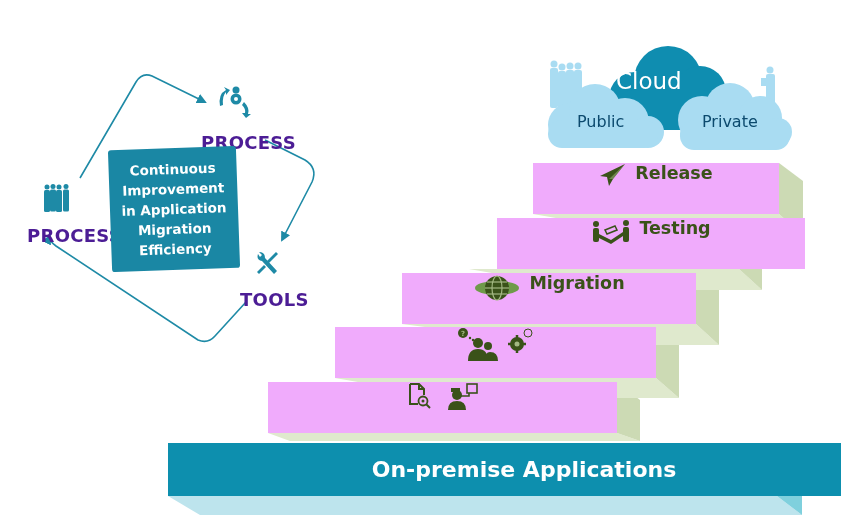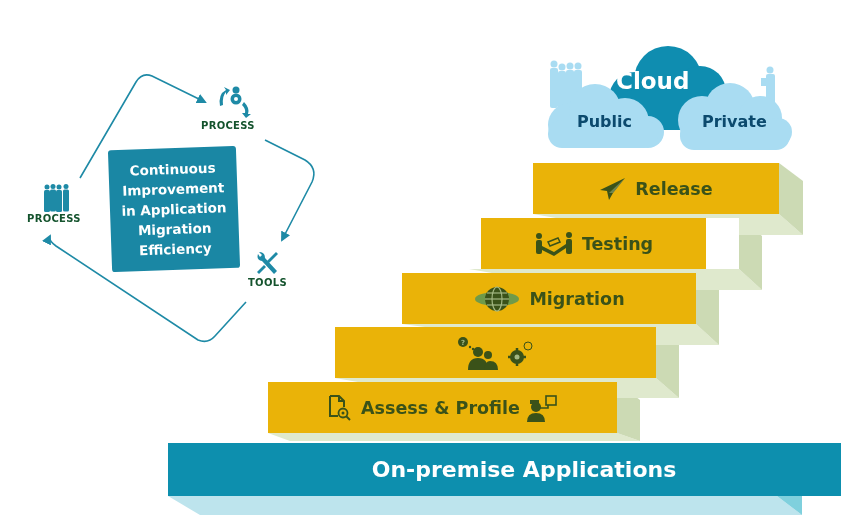--- a/index.html
+++ b/index.html
@@ -1,26 +1,26 @@
 <!DOCTYPE html>
 <html><head>
 <meta charset="utf-8">
 <style>
   html, body { margin:0; padding:0; background:#ffffff; }
   body { width:841px; height:530px; position:relative; overflow:hidden; font-family:"DejaVu Sans", sans-serif; }
   .abs { position:absolute; }
   svg.layer { position:absolute; left:0; top:0; }
-  .cycle-label { position:absolute; color:#14532d; font-weight:bold; font-size:10px; letter-spacing:0.3px; }
+  .cycle-label { position:absolute; color:#4c1d95; font-weight:bold; font-size:18px; letter-spacing:0.3px;margin-top:12px; }
   .center-box { position:absolute; left:110px; top:148px; width:128px; height:122px; background:#1a87a4; transform:rotate(-2deg); border-radius:3px; display:flex; align-items:center; justify-content:center; text-align:center; }
   .center-text { color:#ffffff; font-weight:bold; font-size:13.5px; line-height:20px; width:120px; }
-  .step-face { position:absolute; background:#eab308; display:flex; align-items:center; justify-content:center; color:#3a5219; font-weight:bold; font-size:17.5px; }
+  .step-face { position:absolute; background:#f0abfc; display:flex; justify-content:center; color:#3a5219; font-weight:bold; font-size:17.5px; }
   .step-face .ico { display:inline-block; margin-right:8px; }
   .step-face .ico-r { display:inline-block; margin-left:6px; }
   .base-face { position:absolute; left:168px; top:443px; width:712px; height:53px; background:#0d8fae; display:flex; align-items:center; justify-content:center; color:#ffffff; font-weight:bold; font-size:22px; }
-  .cloud-text { position:absolute; font-weight:bold; }
+  .cloud-text { position:absolute; font-weight:normal; }
 </style>
 </head>
 <body>
 
 <svg class="layer" width="841" height="530">
   <defs>
     <marker id="ah" markerWidth="10" markerHeight="10" refX="8" refY="5" orient="auto" markerUnits="userSpaceOnUse">
       <path d="M0,0 L10,5 L0,10 z" fill="#1e8aa6"></path>
     </marker>
   </defs>
@@ -39,21 +39,21 @@
   <path d="M6,22 Q4,10 12,6 L10,3 L16,6 L12,11 L12,8 Q8,12 9,21 z" fill="#1e8aa6"></path>
   <path d="M30,18 Q36,24 34,30 L37,30 L32,34 L28,29 L31,29 Q32,25 28,21 z" fill="#1e8aa6"></path>
 </svg>
 <div class="cycle-label" style="left:201px;top:120px">PROCESS</div>
 
 <svg class="abs" style="left:254px;top:250px" width="26" height="26" viewBox="0 0 26 26">
   <path d="M4,4 Q2,10 8,11 L20,24 L23,21 L11,8 Q11,2 5,2 L8,5 L6,7 z" fill="#1e8aa6"></path>
   <path d="M22,2 L24,4 L14,14 L12,12 z" fill="#1e8aa6"></path>
   <path d="M10,15 L3,22 L5,24 L12,17 z" fill="#1e8aa6"></path>
 </svg>
-<div class="cycle-label" style="left:248px;top:277px">TOOLS</div>
+<div class="cycle-label" style="left:240px;top:277px">TOOLS</div>
 
 <svg class="abs" style="left:43px;top:183px" width="28" height="30" viewBox="0 0 28 30">
   <g fill="#1e8aa6">
     <circle cx="4" cy="4" r="2.5"></circle>
       <rect x="1" y="7" width="6" height="22" rx="1.5"></rect>
     <circle cx="10" cy="3.5" r="2.5"></circle>
       <rect x="7" y="6.5" width="6" height="22" rx="1.5"></rect>
     <circle cx="16" cy="4" r="2.5"></circle>
       <rect x="13" y="7" width="6" height="22" rx="1.5"></rect>
     <circle cx="23" cy="3.5" r="2.5"></circle>
@@ -140,21 +140,21 @@
 </svg>
 
 <div class="step-face" style="left:533px;top:163px;width:246px;height:51px">
   <svg class="ico" width="28" height="24" viewBox="0 0 28 24">
     <path d="M26,1 L1,13 L8,14 L10,23 L14,16 Z" fill="#3a5219"></path>
     <path d="M26,1 L10,16 L14,16 Z" fill="#a3b883" opacity="0.5"></path>
   </svg>
   <span>Release</span>
 </div>
 
-<div class="step-face" style="left:481px;top:218px;width:225px;height:51px">
+<div class="step-face" style="left:497px;top:218px;width:308px;height:51px">
   <svg class="ico" width="40" height="28" viewBox="0 0 40 28">
     <g fill="#3a5219">
       <circle cx="5" cy="6" r="3"></circle>
         <rect x="2" y="10" width="6" height="14" rx="2"></rect>
       <circle cx="35" cy="5" r="3"></circle>
         <rect x="32" y="9" width="6" height="15" rx="2"></rect>
       <path d="M8,16 L20,22 L32,14 L32,18 L20,26 L8,20 Z"></path>
       <path d="M14,12 L24,8 L26,12 L16,16 Z" fill="none" stroke="#3a5219" stroke-width="1.5"></path>
     </g>
   </svg>
@@ -201,21 +201,20 @@
   </svg>
 </div>
 
 <div class="step-face" style="left:268px;top:382px;width:349px;height:51px">
   <svg class="ico" width="26" height="28" viewBox="0 0 26 28">
     <path d="M3,2 L12,2 L17,7 L17,13 M3,2 L3,22 L11,22 M12,2 L12,7 L17,7" fill="none" stroke="#3a5219" stroke-width="2"></path>
     <circle cx="16" cy="19" r="4.5" fill="none" stroke="#3a5219" stroke-width="1.8"></circle>
     <circle cx="16" cy="19" r="1.5" fill="#3a5219"></circle>
     <line x1="19" y1="22" x2="23" y2="26" stroke="#3a5219" stroke-width="2"></line>
   </svg>
-  <span>Assess &amp; Profile</span>
   <svg class="ico-r" width="32" height="28" viewBox="0 0 32 28">
     <g fill="#3a5219">
       <circle cx="10" cy="13" r="5"></circle>
       <path d="M1,28 Q1,19 10,19 Q19,19 19,28 Z"></path>
       <rect x="4" y="6" width="9" height="4"></rect>
     </g>
     <rect x="20" y="2" width="10" height="9" fill="none" stroke="#3a5219" stroke-width="1.6"></rect>
     <path d="M14,14 L22,14 L22,11" fill="none" stroke="#3a5219" stroke-width="1.6"></path>
   </svg>
 </div>

